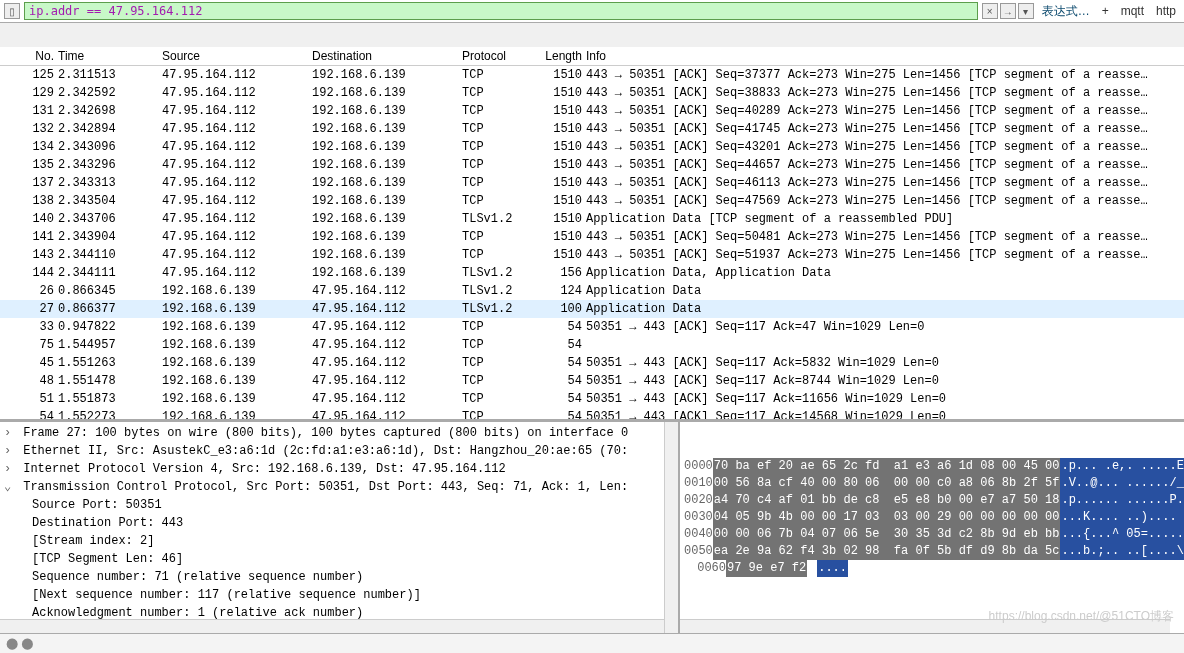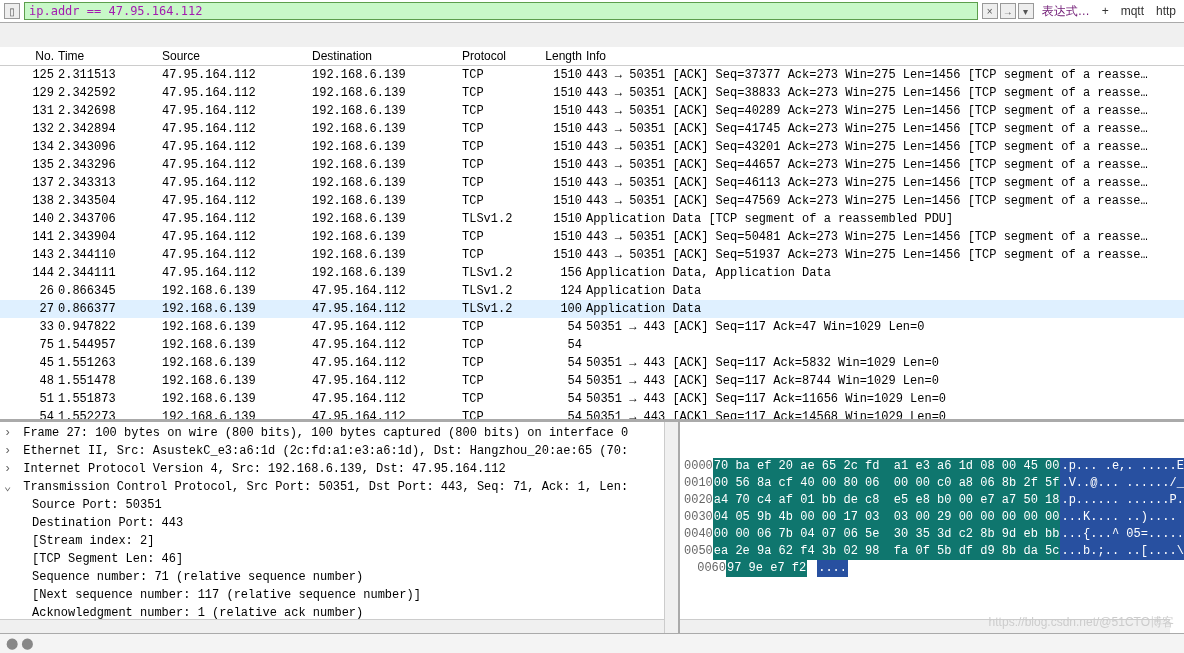--- a/index.html
+++ b/index.html
@@ -35,21 +35,21 @@
   }
   .filter-input::selection { background: #2c5fa8; color: #fff; }
   .filter-icons { display: flex; gap: 2px; align-items: center; }
   .icon-btn {
     width: 16px; height: 16px;
     border: 1px solid #999;
     background: #eee;
     display: flex; align-items: center; justify-content: center;
     font-size: 10px; color: #555;
   }
-  .expr-label { color: #701a75; padding: 0 4px; }
+  .expr-label { color: #0c4a6e; padding: 0 4px; }
   .hdr-links { color: #333; padding: 0 4px; }
 
   
   .packet-list {
     flex: 1;
     overflow: hidden;
     background: #fff;
     border-bottom: 2px solid #aaa;
     display: flex;
     flex-direction: column;
@@ -109,21 +109,21 @@
     overflow: hidden;
     font-family: "Consolas","Courier New",monospace;
     font-size: 12px;
     line-height: 17px;
     padding: 2px 4px;
     white-space: pre;
     position: relative;
   }
   .hex-row { display: flex; text-align: right; }
   .hex-off { width: 42px; color: #666; }
-  .hex-bytes { color: #fff; background:#0f766e; padding:0 1px; }
+  .hex-bytes { color: #fff; background:#737373; padding:0 1px; }
   .hex-gap { width: 10px; }
   .hex-ascii { color:#fff; background:#2850a0; padding:0 1px;}
 
   
   .status-bar {
     height: 20px;
     border-top: 1px solid #aaa;
     background: #f4f4f4;
     display: flex;
     align-items: center;
@@ -135,21 +135,21 @@
 
   .scroll-v {
     position:absolute; right:0; top:0; bottom:0;
     width:14px; background:#f0f0f0; border-left:1px solid #ccc;
   }
   .scroll-h {
     position:absolute; left:0; right:14px; bottom:0;
     height:14px; background:#f0f0f0; border-top:1px solid #ccc;
   }
   .watermark {
-    position:absolute; right:10px; bottom:22px;
+    position:absolute; right:10px; bottom:28px;
     color:#ccc; font-size:12px; pointer-events:none;
   }
 </style>
 </head>
 <body>
 
 <div class="filter-bar">
   <span class="icon-btn">▯</span>
   <input class="filter-input" value="ip.addr == 47.95.164.112" style="">
   <div class="filter-icons">

